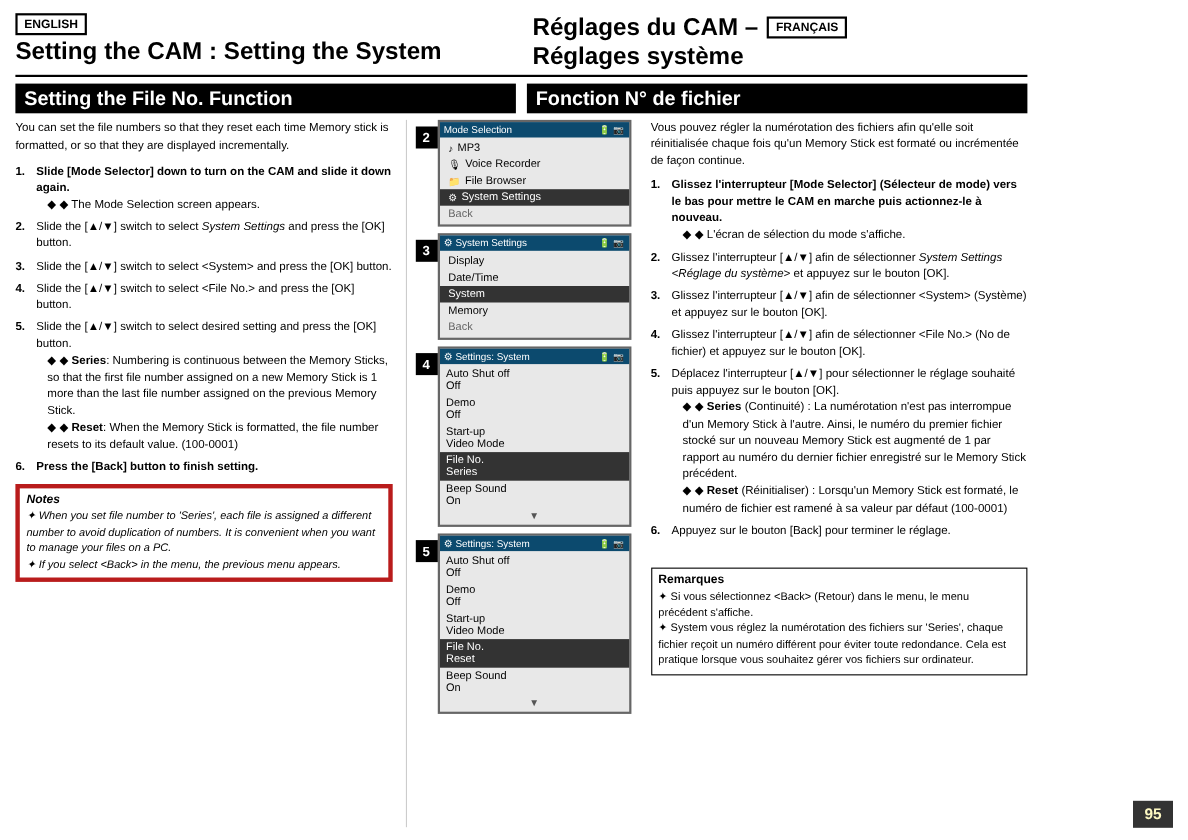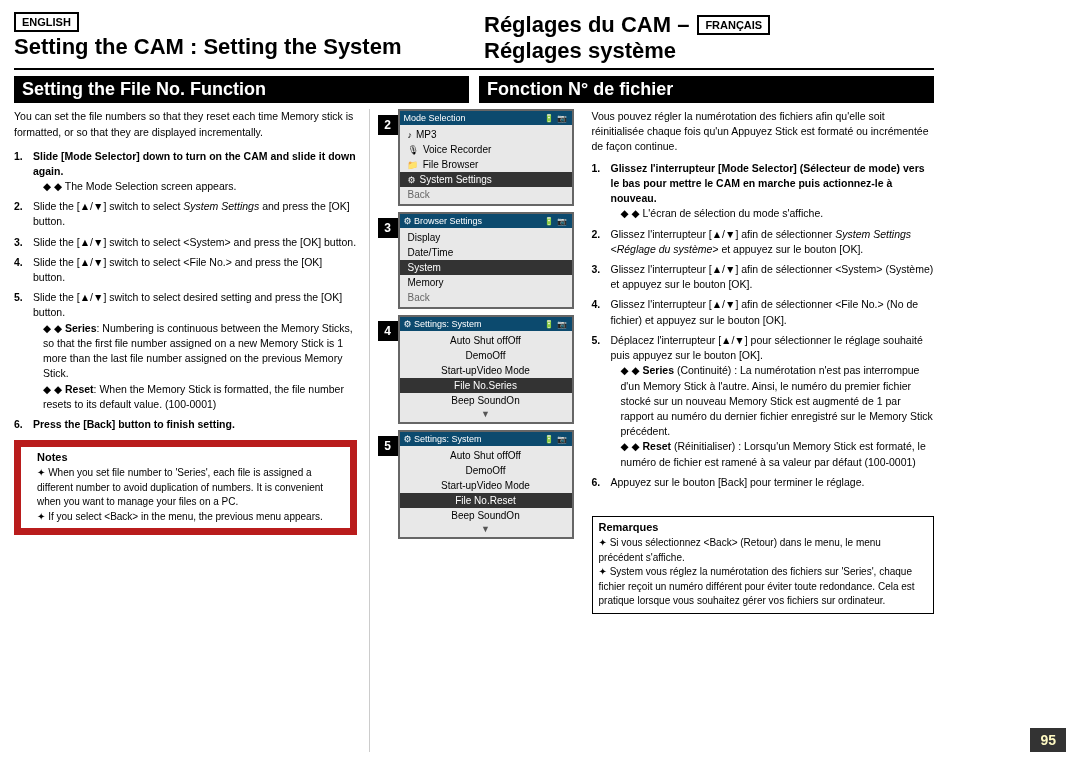--- a/index.html
+++ b/index.html
@@ -122,23 +122,24 @@
       min-width: 16px;
       margin-right: 3px;
     }
     .step-content { flex: 1; }
     .step-content b { font-weight: bold; }
     .step-content i { font-style: italic; }
     .step-content .diamond::before { content: "◆ "; }
 
     
     .notes-box {
-      border: 7px solid #b91c1c;
-      padding: 4px 16px;
+      border: 4px solid #b91c1c;
+      padding: 4px 6px;
       margin-top: 8px;
+      font-style: italic;
     }
     .notes-title {
       font-weight: bold;
       font-size: 11px;
       margin-bottom: 3px;
     }
     .notes-content { font-size: 10px; line-height: 1.45; }
 
     
     .remarques-box {
@@ -209,20 +210,21 @@
     .screen-back {
       color: #666;
       padding: 2px 8px;
       font-size: 10px;
     }
     .screen-row {
       display: flex;
       justify-content: center;
       padding: 2px 6px;
       font-size: 10px;
+      flex-direction: column;
     }
     .screen-row.selected {
       background: #333;
       color: #fff;
     }
     .icons-row { display: flex; gap: 3px; }
     .icon-small { font-size: 8px; }
 
     
     .page-number-box {
@@ -347,21 +349,21 @@
           <div class="screen-item"><span class="screen-item-icon">🎙</span> Voice Recorder</div>
           <div class="screen-item"><span class="screen-item-icon">📁</span> File Browser</div>
           <div class="screen-item selected"><span class="screen-item-icon">⚙</span> System Settings</div>
           <div class="screen-back">Back</div>
         </div>
       </div>
 
       <div class="screen-box" style="position:relative; margin-left:22px;">
         <div class="screen-num">3</div>
         <div class="screen-header">
-          <span>⚙ Browser Settings</span>
+          <span>⚙ System Settings</span>
           <div class="icons-row">
             <span class="icon-small">🔋</span>
             <span class="icon-small">📷</span>
           </div>
         </div>
         <div class="screen-body">
           <div class="screen-item">Display</div>
           <div class="screen-item">Date/Time</div>
           <div class="screen-item selected">System</div>
           <div class="screen-item">Memory</div>
@@ -433,21 +435,21 @@
               <span>Beep Sound</span>
               <span>On</span>
             </div>
           <div style="text-align:center; font-size:9px; color:#555; padding:1px;">▼</div>
         </div>
       </div>
 
     </div>
 
     <div class="right-col">
-      <div class="french-text intro-text">Vous pouvez régler la numérotation des fichiers afin qu'elle soit réinitialisée chaque fois qu'un Appuyez Stick est formaté ou incrémentée de façon continue.</div>
+      <div class="french-text intro-text">Vous pouvez régler la numérotation des fichiers afin qu'elle soit réinitialisée chaque fois qu'un Memory Stick est formaté ou incrémentée de façon continue.</div>
 
       <div class="step">
         <span class="step-num">1.</span>
         <div class="step-content">
           <b>Glissez l'interrupteur [Mode Selector] (Sélecteur de mode) vers le bas pour mettre le CAM en marche puis actionnez-le à nouveau.</b>
           <div class="indent"><span class="diamond">◆ </span>L'écran de sélection du mode s'affiche.</div>
         </div>
       </div>
 
       <div class="step">

